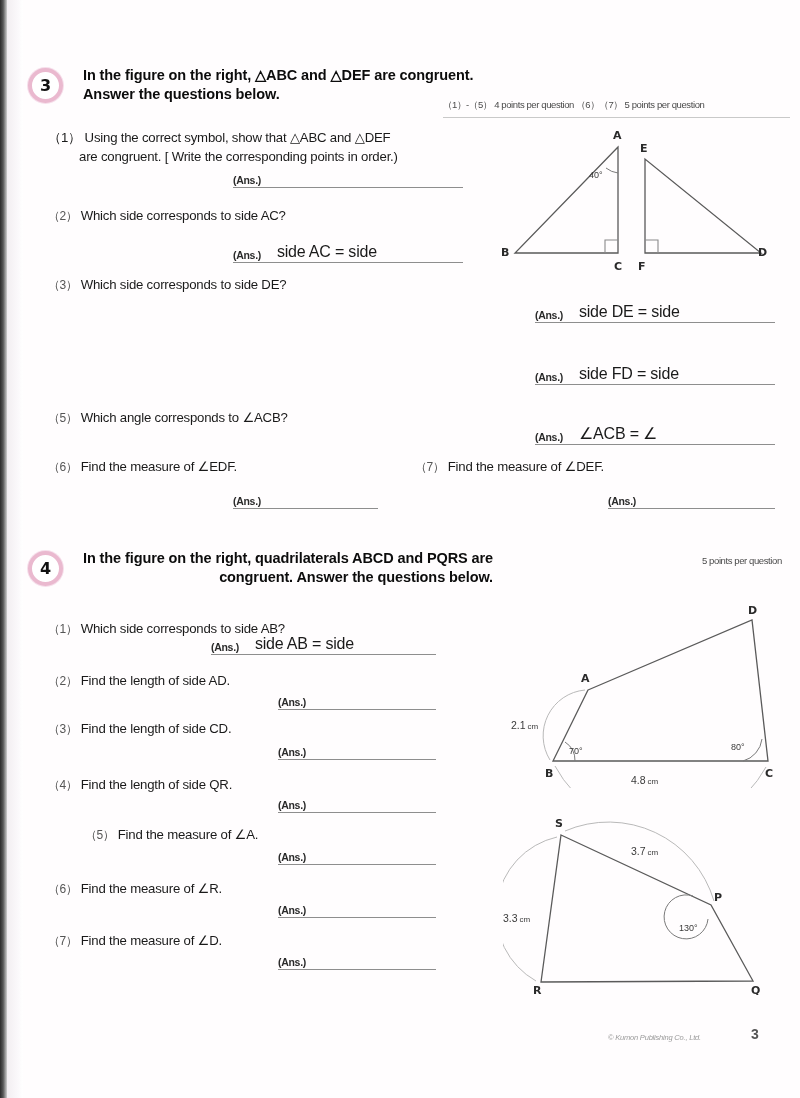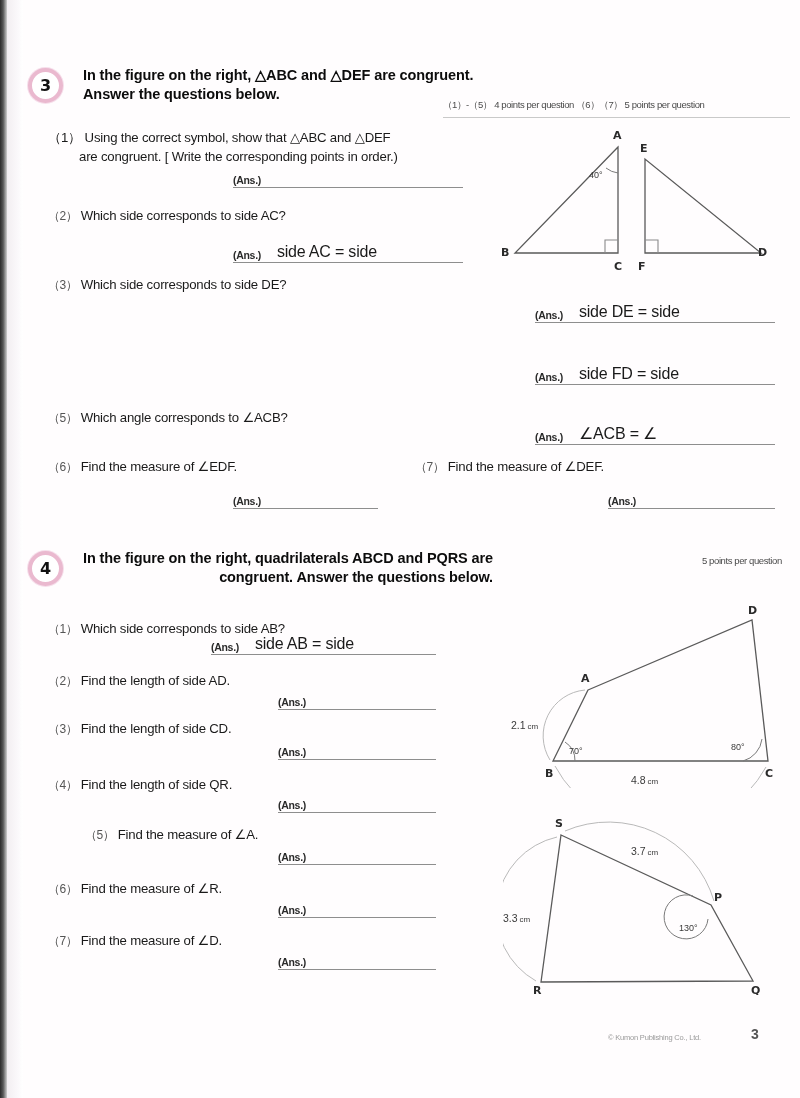--- a/index.html
+++ b/index.html
@@ -153,20 +153,21 @@
     fill: #3a3a3a;
   }
 
   
   .footer-copy {
     position: absolute;
     font-size: 7.5px;
     color: #9a9a9a;
     letter-spacing: -0.2px;
     white-space: nowrap;
+    font-style: italic;
   }
   .footer-page {
     position: absolute;
     font-size: 14px;
     font-weight: bold;
     color: #555555;
   }
 </style>
 </head>
 <body>

